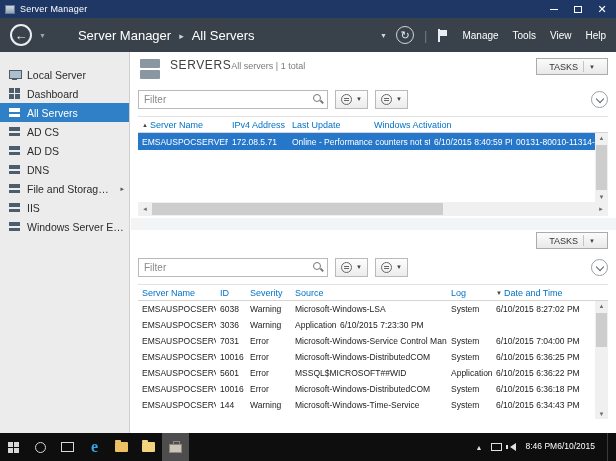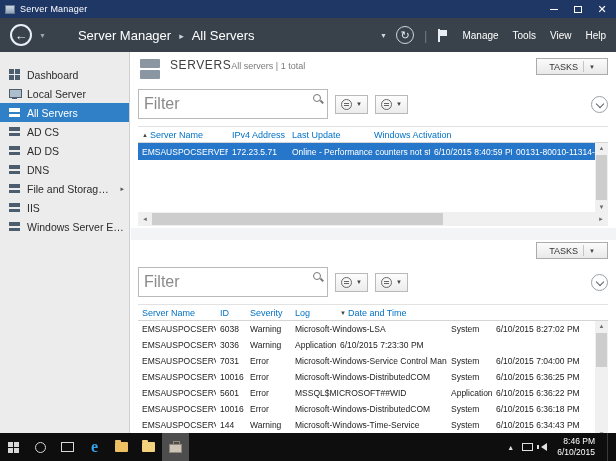--- a/index.html
+++ b/index.html
@@ -64,21 +64,21 @@
   .tile-titles{display:flex;flex-direction:row}
   .tile-title{font-size:12px;color:#404040;letter-spacing:.6px}
   .tile-sub{font-size:9px;color:#7a7a7a;margin-top:3px}
   .tasks-btn{margin-left:auto;display:flex;align-items:center;height:17px;border:1px solid #ababab;
              background:linear-gradient(#fbfbfb,#e9e9e9);font-size:9px;color:#333;padding:0 12px;gap:5px}
   .tasks-div{width:1px;height:11px;background:#c4c4c4}
   .tasks-caret{font-size:6px;color:#444}
 
   .toolbar{display:flex;align-items:center;margin-top:8px;gap:7px}
   .filter-wrap{position:relative;width:190px}
-  .filter-input{width:100%;height:30px;border:1px solid #b9b9b9;font-size:16px;
+  .filter-input{width:100%;height:19px;border:1px solid #b9b9b9;font-size:10px;
                 padding:0 18px 0 5px;color:#333;font-family:inherit;outline:none}
   .filter-input::placeholder{color:#8a8a8a}
   .search-icon{position:absolute;right:4px;top:4px;width:12px;height:12px}
   .search-icon::before{content:"";position:absolute;left:1px;top:1px;width:6px;height:6px;
                        border:1.5px solid #777;border-radius:50%}
   .search-icon::after{content:"";position:absolute;left:8px;top:8px;width:4px;height:1.5px;
                       background:#777;transform:rotate(45deg)}
   .dd-btn{display:flex;align-items:center;height:19px;border:1px solid #b9b9b9;
           background:linear-gradient(#fdfdfd,#ececec);padding:0 5px;gap:4px}
   .circ-icon{width:11px;height:11px;border:1px solid #666;border-radius:50%;position:relative}
@@ -143,21 +143,21 @@
   .folder-icon.light::before{background:#f3d27e}
   .sm-icon{width:13px;height:9px;background:#cdc6b8;position:relative;border:1px solid #8e887c;margin-top:3px}
   .sm-icon::before{content:"";position:absolute;left:3px;top:-4px;width:5px;height:3px;
                    border:1px solid #8e887c;border-bottom:none;background:transparent}
   .tray{margin-left:auto;display:flex;align-items:center;gap:8px;padding-right:4px}
   .tray-caret{font-size:7px;color:#e0e0e0}
   .tray-monitor{width:11px;height:8px;border:1px solid #e0e0e0}
   .tray-speaker{width:0;height:0;border-top:4px solid transparent;border-bottom:4px solid transparent;
                 border-right:6px solid #e0e0e0;position:relative}
   .tray-speaker::before{content:"";position:absolute;left:-4px;top:-2px;width:2px;height:4px;background:#e0e0e0}
-  .clock{display:flex;flex-direction:column;align-items:flex-end;font-size:8.5px;line-height:1.3;margin-left:2px}
+  .clock{display:flex;flex-direction:row;align-items:flex-end;font-size:8.5px;line-height:1.3;margin-left:2px}
   .show-desktop{width:5px;height:28px;border-left:1px solid #3a3a3a;margin-left:4px}
 </style>
 </head>
 <body>
 
 <div class="screen">
 
   <div class="titlebar">
     <span class="app-icon"></span>
     <span class="title-text">Server Manager</span>
@@ -194,26 +194,26 @@
       <span class="nav-menu">Manage</span>
       <span class="nav-menu">Tools</span>
       <span class="nav-menu">View</span>
       <span class="nav-menu">Help</span>
     </div>
   </div>
 
   <div class="sidebar">
     <div>
         <div class="side-item">
+          <span class="icn icn-monitor"></span>
+          <span class="side-label">Local Server</span>
+        </div>
+        <div class="side-item">
           <span class="icn icn-grid"></span>
           <span class="side-label">Dashboard</span>
-        </div>
-        <div class="side-item">
-          <span class="icn icn-monitor"></span>
-          <span class="side-label">Local Server</span>
         </div>
         <div class="side-item sel">
           <span class="icn icn-stack"></span>
           <span class="side-label">All Servers</span>
         </div>
         <div class="side-item">
           <span class="icn icn-stack"></span>
           <span class="side-label">AD CS</span>
         </div>
         <div class="side-item">
@@ -285,21 +285,21 @@
               <span>Last Update</span>
             </span>
           <span class="hcell srv-c5">
               <span>Windows Activation</span>
             </span>
         </div>
         <div class="tbody-wrap servers-body">
           <div>
               <div class="trow srow sel-row">
                 <span class="cell srv-c1">EMSAUSPOCSERVER</span>
-                <span class="cell srv-c2">172.23.5.71</span>
+                <span class="cell srv-c2">172.08.5.71</span>
                 <span class="cell srv-c3">Online - Performance counters not started</span>
                 <span class="cell srv-c4">6/10/2015 8:40:59 PM</span>
                 <span class="cell srv-c5">00131-80010-11314-AA085 (Acti</span>
               </div>
             </div>
           <div class="srv-empty"></div>
           <div class="vscroll">
             <span>▲</span>
             <span class="vs-thumb full"></span>
             <span>▼</span>
@@ -344,20 +344,23 @@
         <div class="thead">
           <span class="hcell evt-c1">
               <span>Server Name</span>
             </span>
           <span class="hcell evt-c2">
               <span>ID</span>
             </span>
           <span class="hcell evt-c3">
               <span>Severity</span>
             </span>
+          <span class="hcell evt-c4">
+              <span>Source</span>
+            </span>
           <span class="hcell evt-c5">
               <span>Log</span>
             </span>
           <span class="hcell evt-c6">
             <span class="sort">▼</span>
             <span>Date and Time</span>
           </span>
         </div>
         <div class="tbody-wrap events-body">
           <div>

